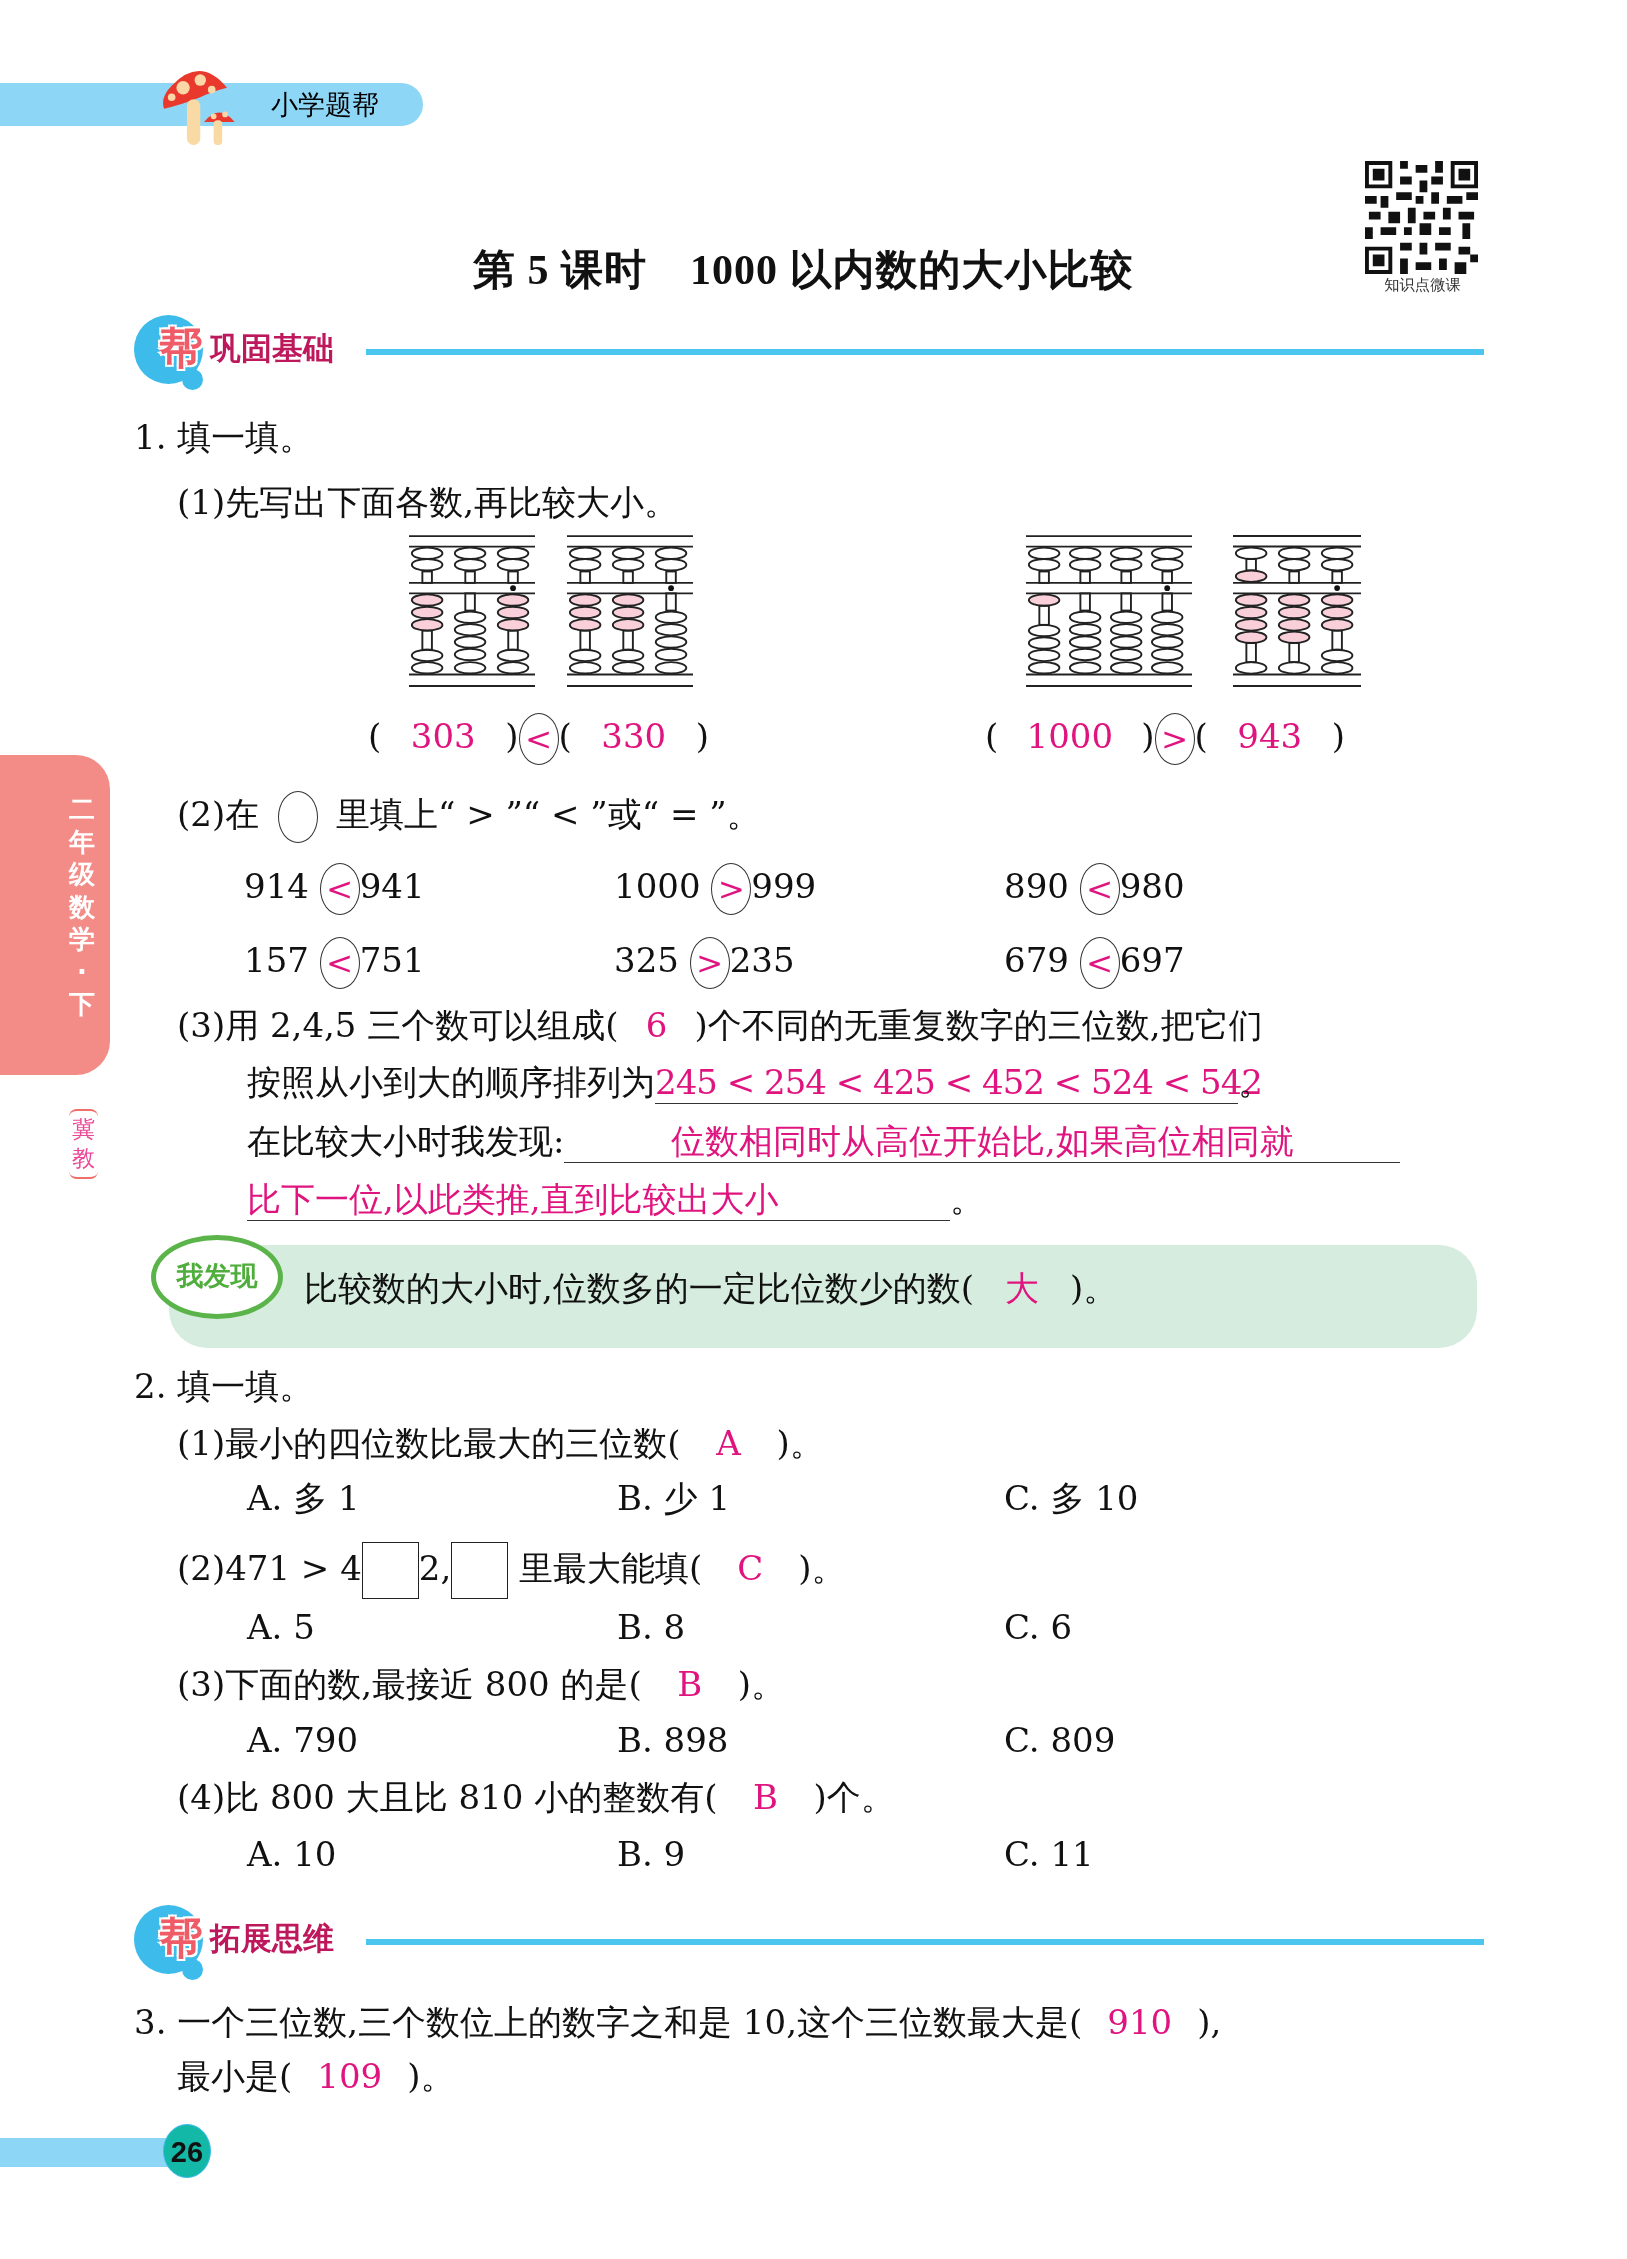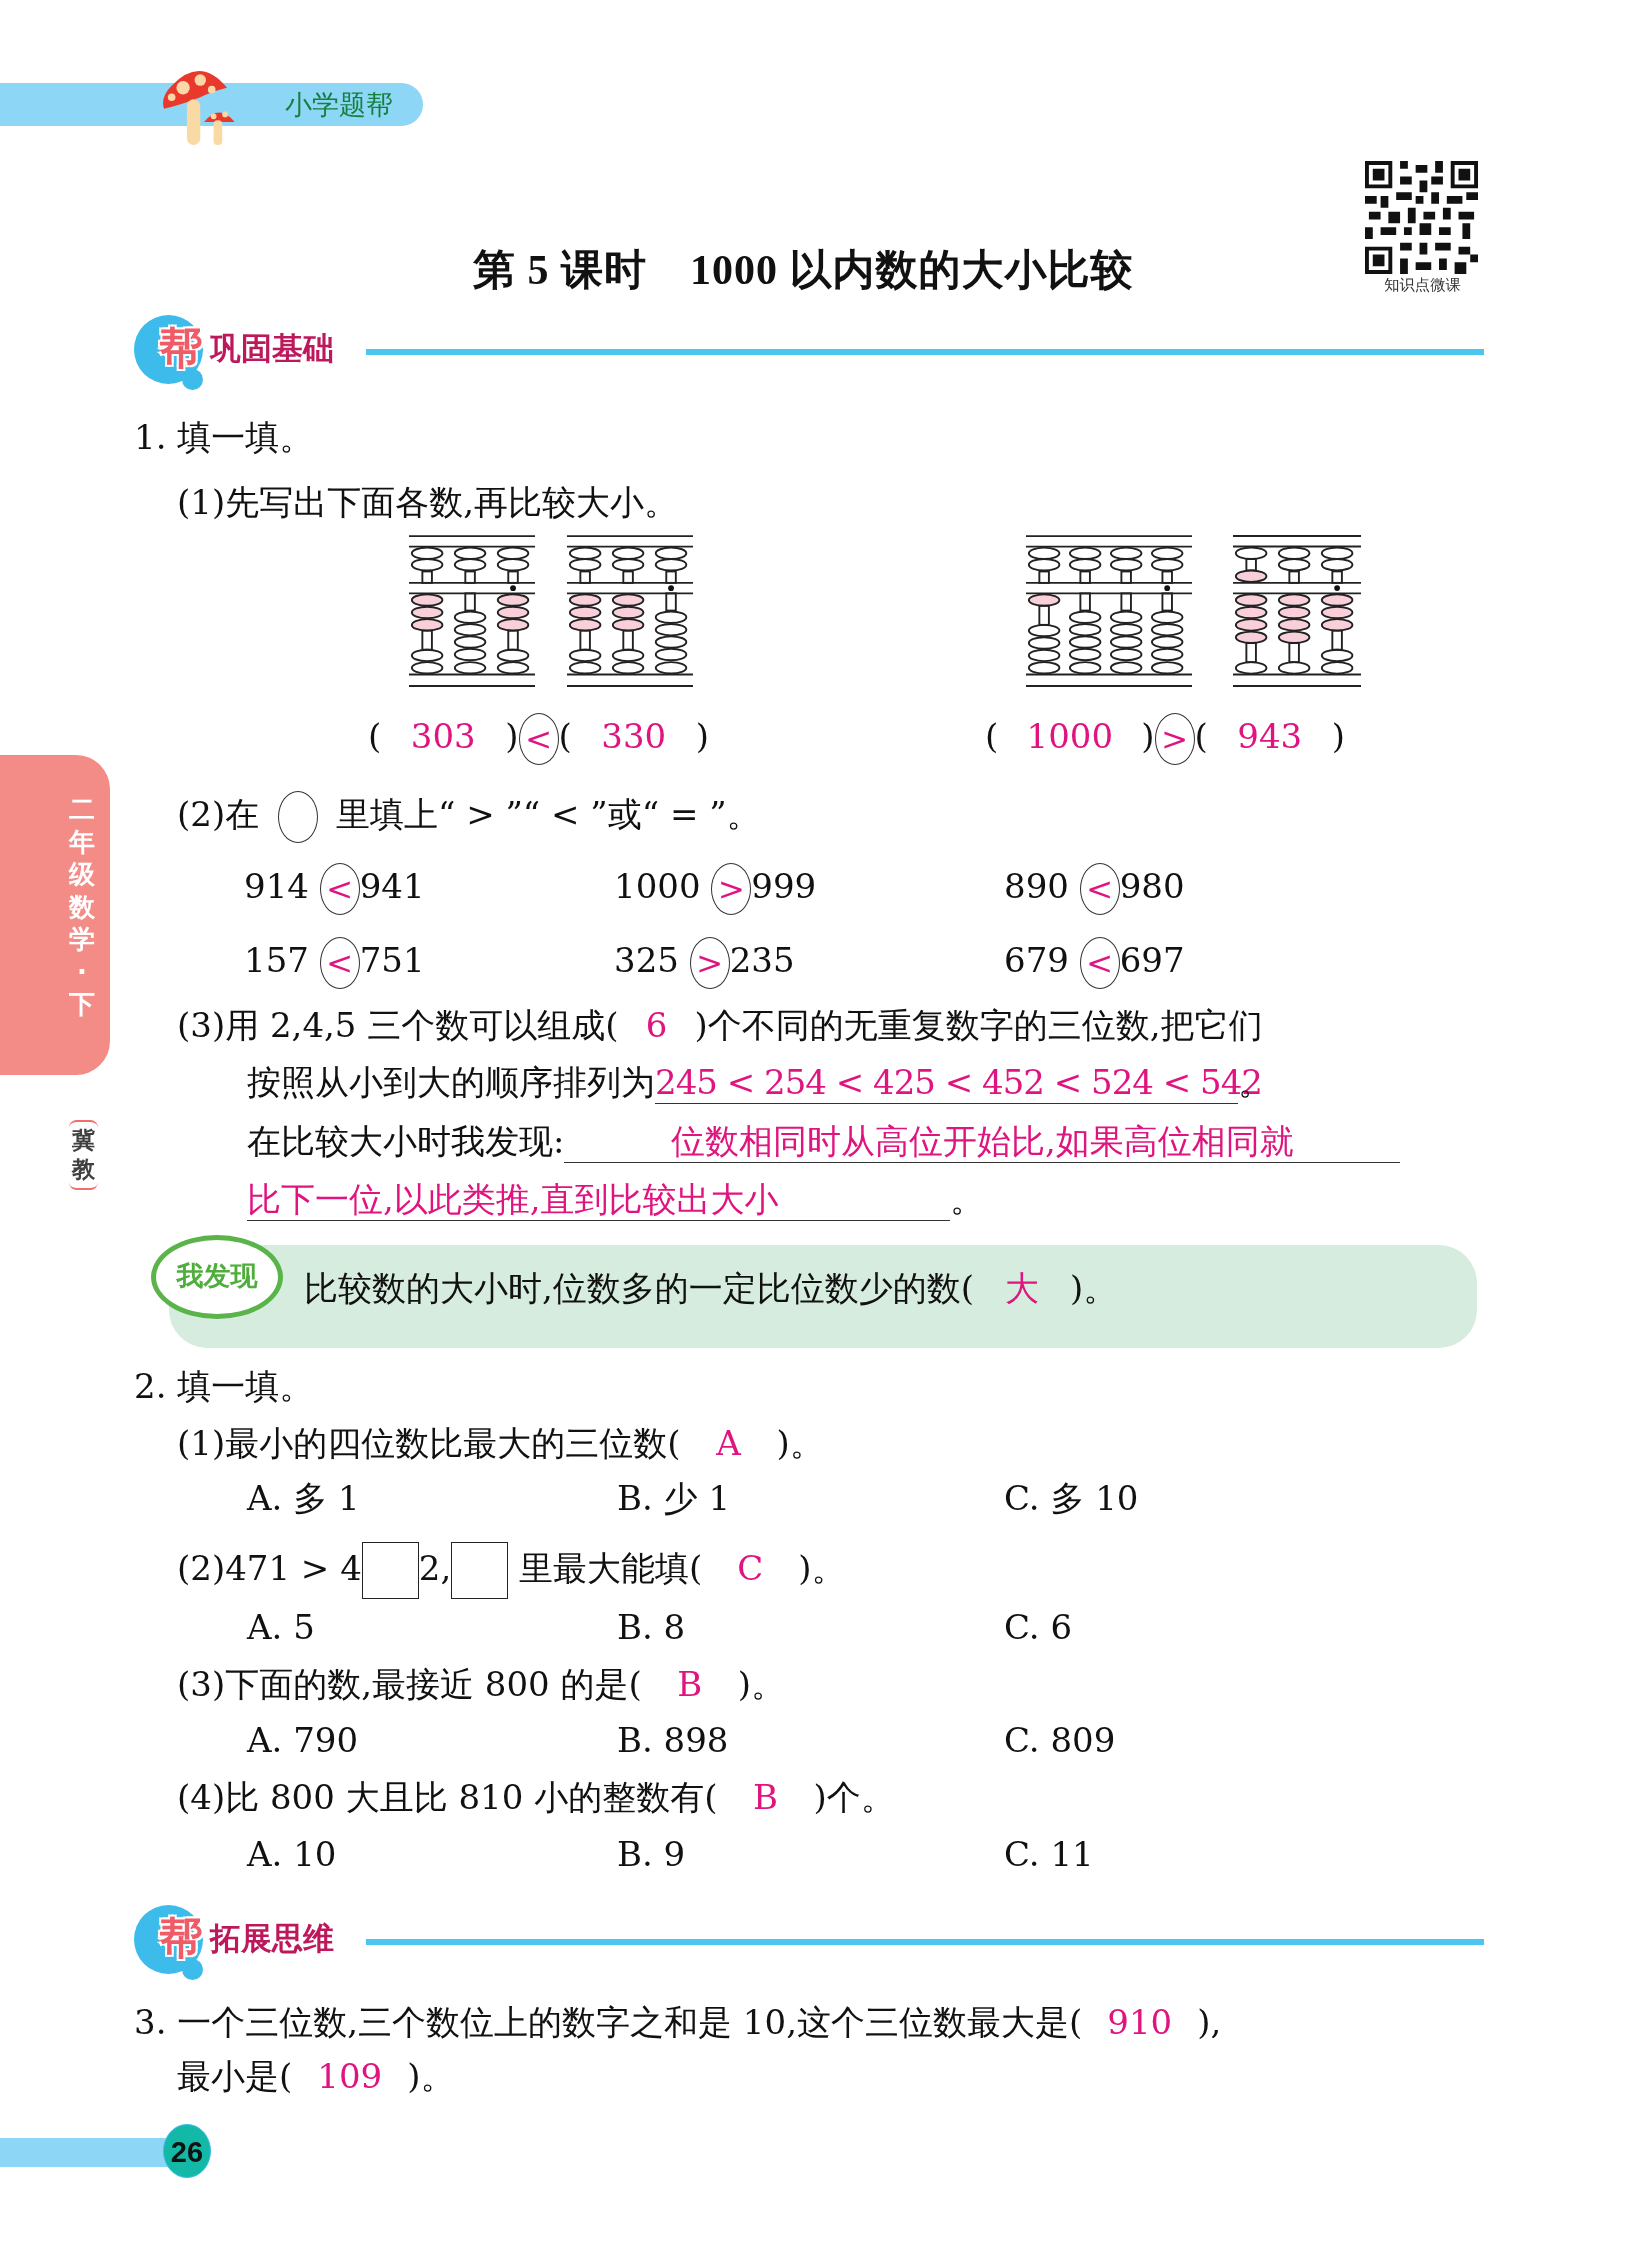--- a/index.html
+++ b/index.html
@@ -1,32 +1,32 @@
 <!DOCTYPE html>
 <html><head>
 <meta charset="utf-8">
 <style>
   html,body{margin:0;padding:0;background:#fff;}
   body{width:1628px;height:2260px;position:relative;overflow:hidden;font-family:"DejaVu Serif","Liberation Serif",serif;color:#111;}
   .abs{position:absolute;}
   .t{font-size:34px;line-height:42px;white-space:nowrap;}
   .ans{color:#e0147f;}
   .top-bar{left:0;top:83px;width:423px;height:43px;background:#8dd6f6;border-radius:0 22px 22px 0;}
-  .brand{left:285px;top:86px;font-family:"DejaVu Sans",sans-serif;font-size:27px;line-height:38px;color:#15803d;}
+  .brand{left:271px;top:86px;font-family:"DejaVu Sans",sans-serif;font-size:27px;line-height:38px;color:#000000;}
   .title{left:473px;top:203px;font-family:"Liberation Serif",serif;font-weight:bold;font-size:42px;line-height:48px;letter-spacing:1px;margin-top:43px;}
   .qr{left:1365px;top:161px;width:113px;height:113px;}
   .qr-label{left:1367px;top:275px;width:111px;text-align:center;font-size:15.3px;color:#333;}
   .sec-icon{width:69px;height:69px;border-radius:50%;background:#3dbbeb;}
   .sec-icon-tail{width:21px;height:21px;border-radius:50%;background:#3dbbeb;}
   .sec-bang{font-family:"DejaVu Sans",sans-serif;font-weight:bold;font-size:44px;color:#ef5b66;text-shadow:-1.9px -1.9px 0 #fff,1.9px -1.9px 0 #fff,-1.9px 1.9px 0 #fff,1.9px 1.9px 0 #fff;}
   .sec-title{font-family:"DejaVu Sans",sans-serif;font-weight:bold;font-size:31px;color:#be185d;text-shadow:-1.9px -1.9px 0 #fff,1.9px 1.9px 0 #fff;}
   .sec-line{height:5.7px;background:#4ac6ef;}
   .side-tab{left:0;top:755px;width:110px;height:320px;background:#f38b87;border-radius:0 34px 34px 0;}
   .side-text{left:65px;top:793px;width:34px;font-family:"DejaVu Sans",sans-serif;font-weight:bold;font-size:26px;color:#fff;line-height:32.5px;text-align:center;word-break:break-all;}
-  .side-pub{left:69px;top:1109px;width:29px;font-family:"DejaVu Sans",sans-serif;font-weight:bold;font-size:23px;color:#404040;line-height:29px;text-align:center;word-break:break-all;border-top:2.9px solid #ef6f6a;border-bottom:2.9px solid #ef6f6a;border-radius:7.6px;padding:3.8px 0;margin-top:11px;}
+  .side-pub{left:69px;top:1109px;width:29px;font-family:"DejaVu Sans",sans-serif;font-weight:normal;font-size:23px;color:#ec4899;line-height:29px;text-align:center;word-break:break-all;border-top:2.9px solid #ef6f6a;border-bottom:2.9px solid #ef6f6a;border-radius:7.6px;padding:3.8px 0;}
   .circle{display:inline-block;width:40px;height:52px;border:1.4px solid #333;border-radius:50%;text-align:center;line-height:50px;vertical-align:middle;color:#e0147f;font-size:32.5px;box-sizing:border-box;}
   .sq{display:inline-block;width:57px;height:57px;border:1.9px solid #222;vertical-align:middle;box-sizing:border-box;}
   .uline{display:inline-block;border-bottom:1.9px solid #333;}
   .discover{left:169px;top:1245px;width:1308px;height:103px;background:#d6ecdf;border-radius:38px;}
   .disc-badge{left:151px;top:1235px;width:132px;height:84px;background:#fff;border:5.7px solid #5bb44a;border-radius:50%;box-sizing:border-box;text-align:center;font-family:"DejaVu Sans",sans-serif;font-weight:bold;font-size:27px;color:#4fae3b;line-height:71px;}
   .pagebar{left:0;top:2138px;width:170px;height:29px;background:#8dd6f6;}
   .pagenum{left:163px;top:2124px;width:48px;height:54px;border:1.9px solid #3dbbeb;border-radius:50%;background:#14b8a6;text-align:center;font-family:"Liberation Sans",sans-serif;font-weight:bold;font-size:29px;line-height:54px;box-sizing:border-box;}
   svg.abacus{position:absolute;}
 </style>
 </head>

